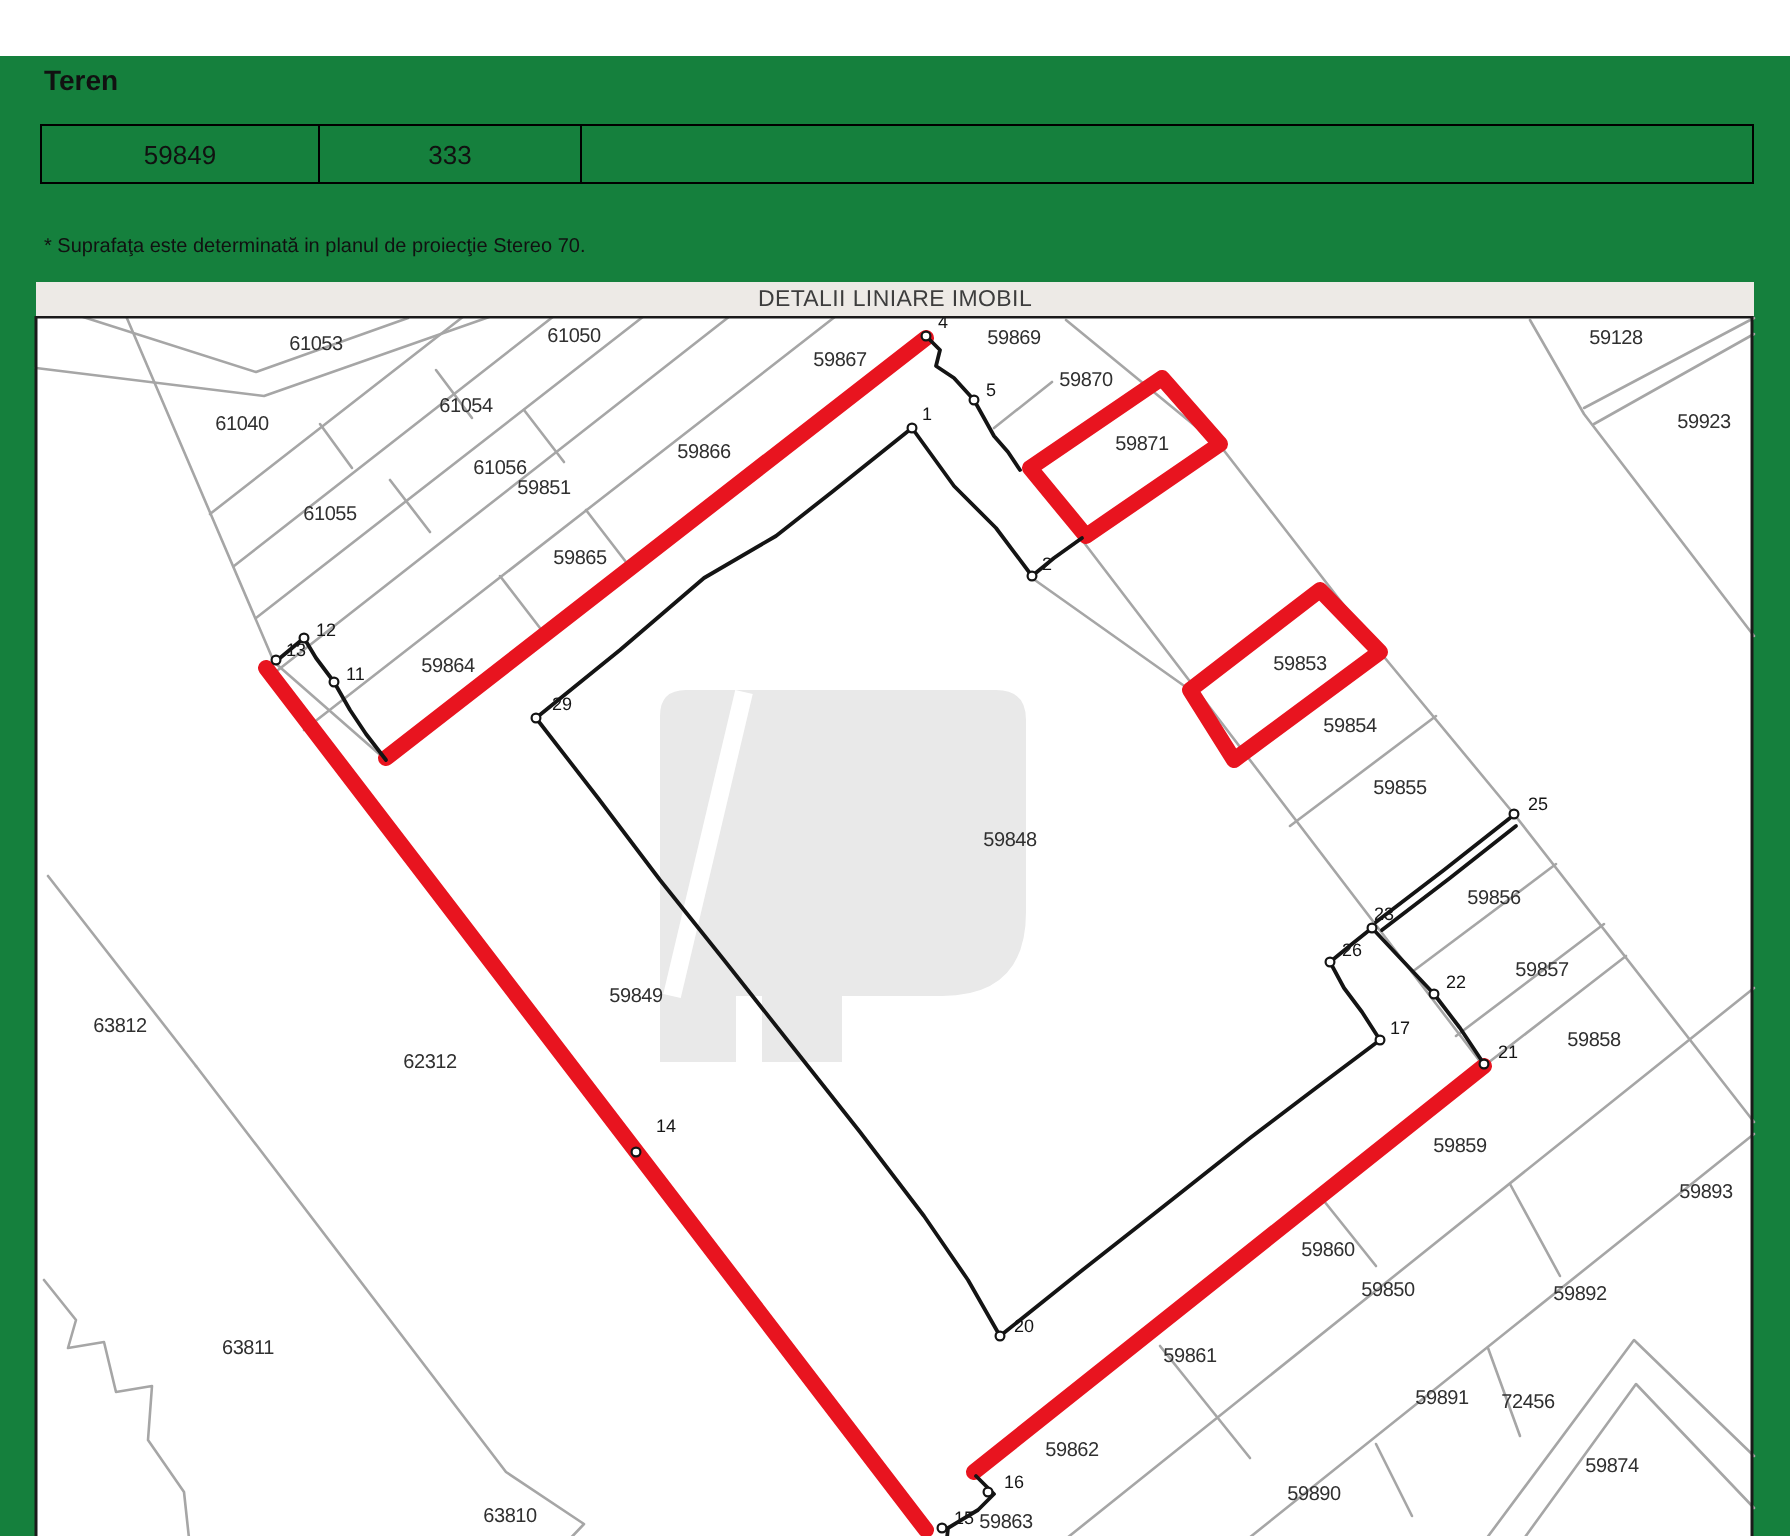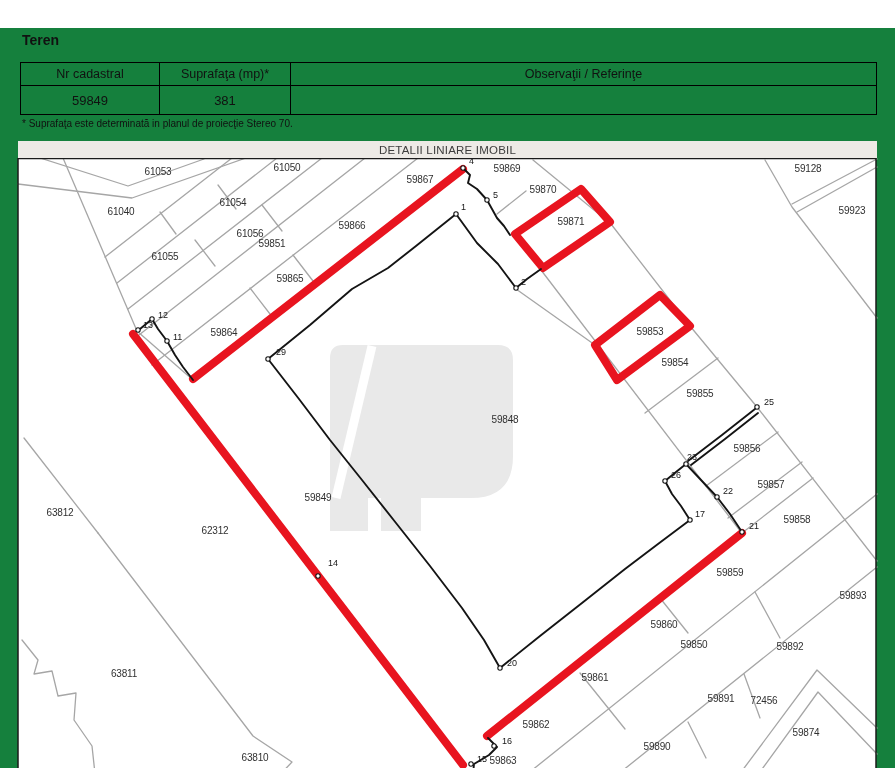--- a/index.html
+++ b/index.html
@@ -24,28 +24,23 @@
 
   <div class="heading">Teren</div>
 
   <table class="landtable">
     <colgroup>
         <col style="width:139px">
         <col style="width:131px">
         <col>
       </colgroup>
     <tbody>
-        <tr>
-      <td>Nr cadastral</td>
-      <td>Suprafaţa (mp)*</td>
-      <td>Observaţii / Referinţe</td>
-    </tr>
     <tr class="datarow">
       <td>59849</td>
-      <td>381</td>
+      <td>333</td>
       <td></td>
     </tr>
   </tbody>
     </table>
 
   <div class="note">* Suprafaţa este determinată in planul de proiecţie Stereo 70.</div>
 
   <div class="map-titlebar">
     <span>DETALII LINIARE IMOBIL</span>
   </div>

